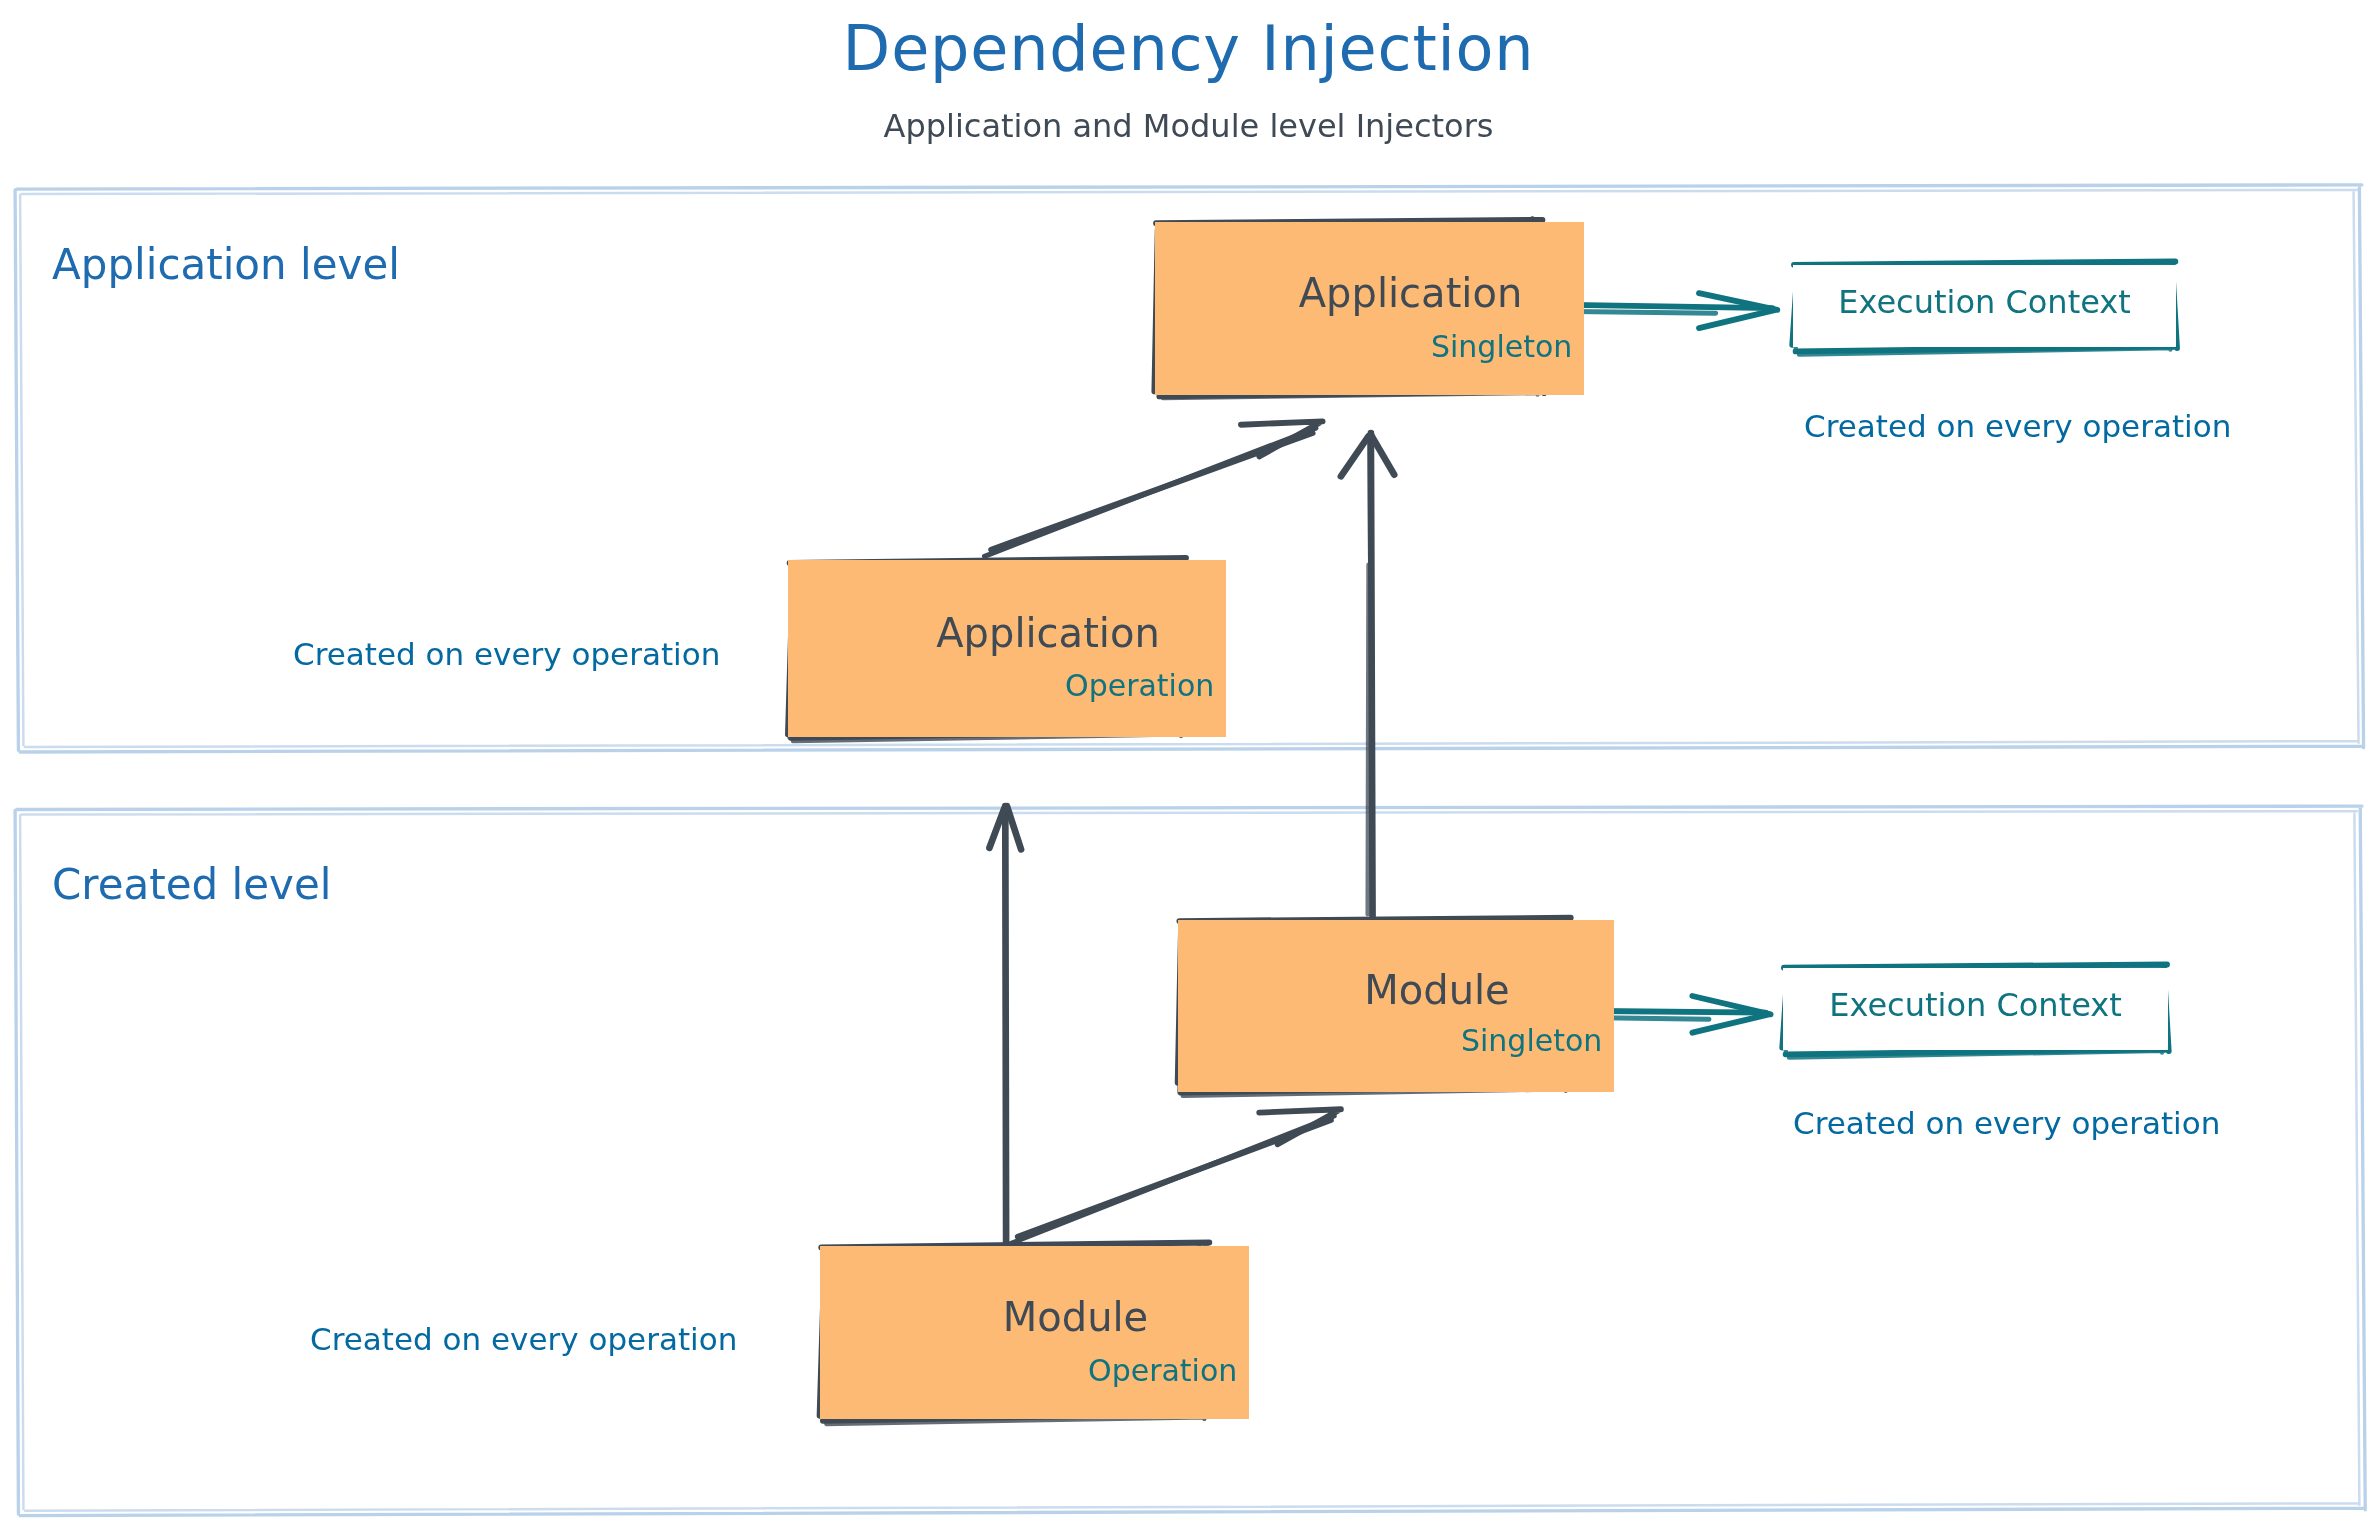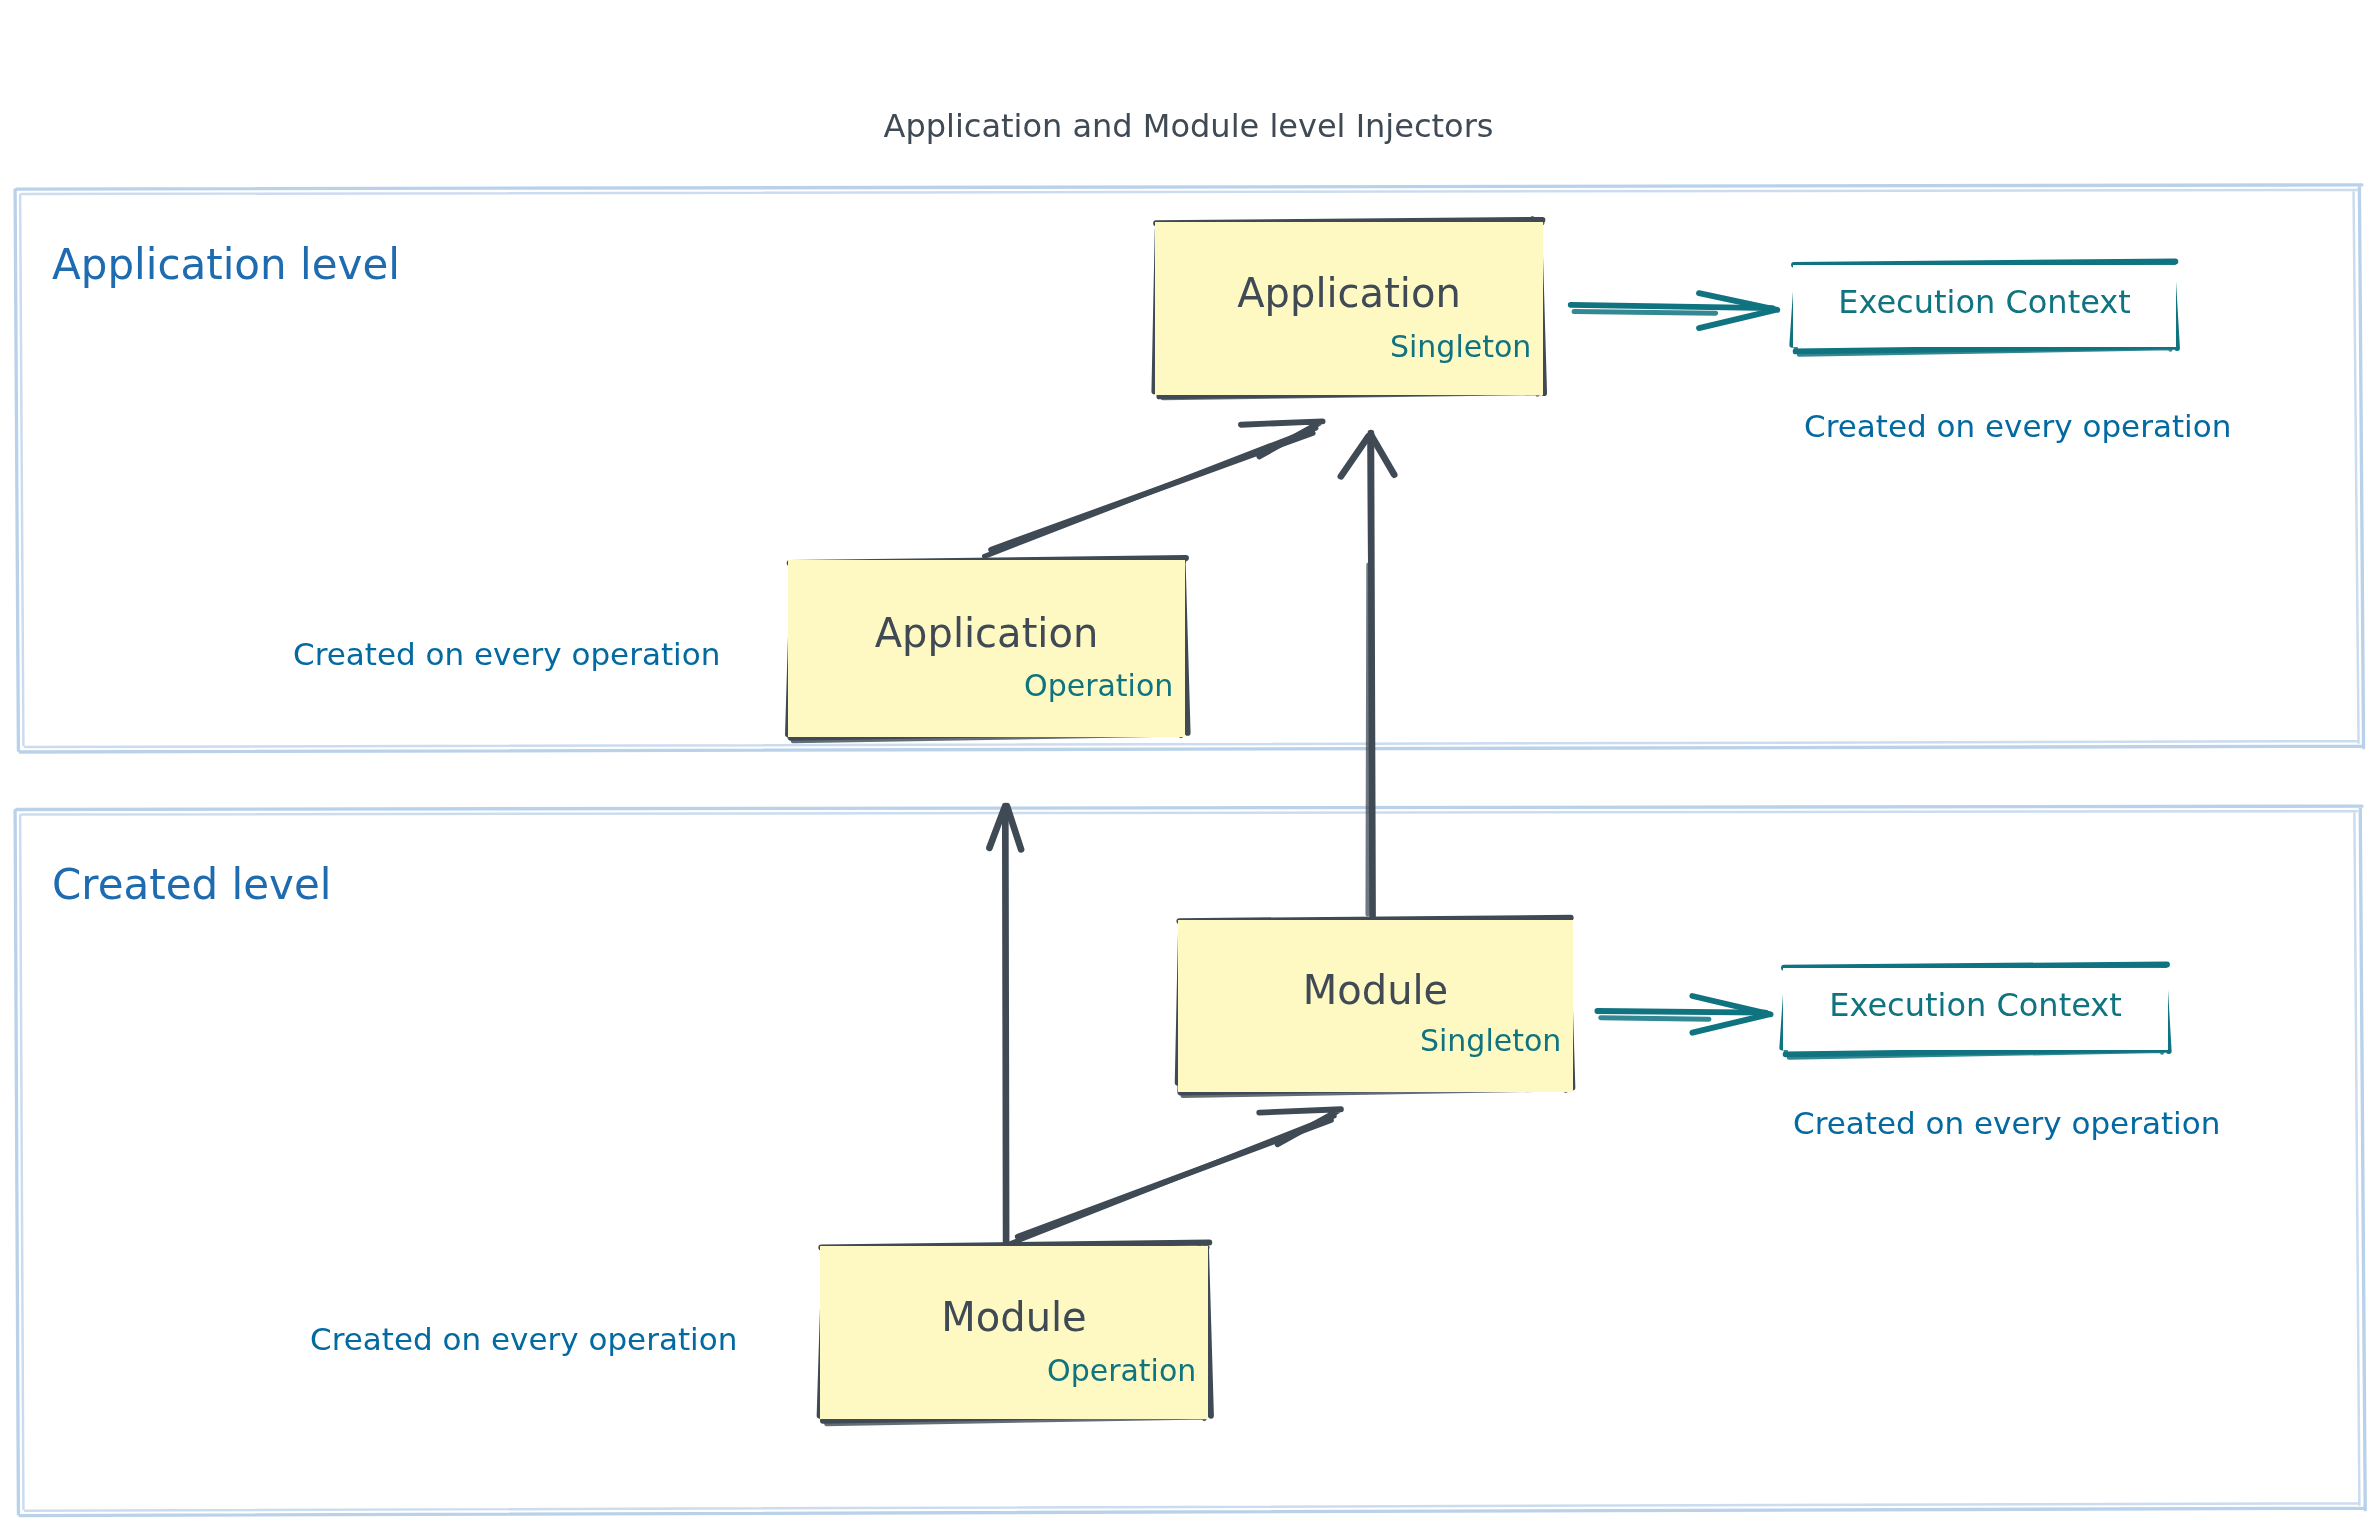--- a/index.html
+++ b/index.html
@@ -55,21 +55,22 @@
   .lane-label {
     font-size: 42px;
     color: #1f6bb0;
   }
   #lane-label-app { left: 52px; top: 240px; }
   #lane-label-mod { left: 52px; top: 860px; }
 
   
   .node {
     position: absolute;
-    background: #fef9c3;
+    background: #fdba74;
+    padding-left: 41px;
   }
   .node-title {
     position: absolute;
     width: 100%;
     text-align: center;
     font-size: 40px;
     color: #3f4a55;
     white-space: nowrap;
   }
   .node-scope {
@@ -205,20 +206,21 @@
     </g>
 
     <g>
       <path d="M1918,1214 L2120,1216" fill="none" stroke="#0f7380" stroke-width="7" stroke-linecap="round"></path>
       <path d="M1922,1222 L2052,1224" fill="none" stroke="#0f7380" stroke-width="6" stroke-linecap="round" opacity="0.85"></path>
       <path d="M2032,1196 L2126,1218 M2124,1218 L2032,1240" fill="none" stroke="#0f7380" stroke-width="7" stroke-linecap="round"></path>
     </g>
 
   </svg>
 
+  <div class="txt" id="title">Dependency Injection</div>
   <div class="txt lane-label" id="lane-label-app">Application level</div>
 
   <div class="txt" id="subtitle">Application and Module level Injectors</div>
   <div class="txt lane-label" id="lane-label-mod">Created level</div>
 
   <div class="node" id="node-app-singleton">
     <div class="node-title">Application</div>
     <div class="node-scope">Singleton</div>
   </div>
 

